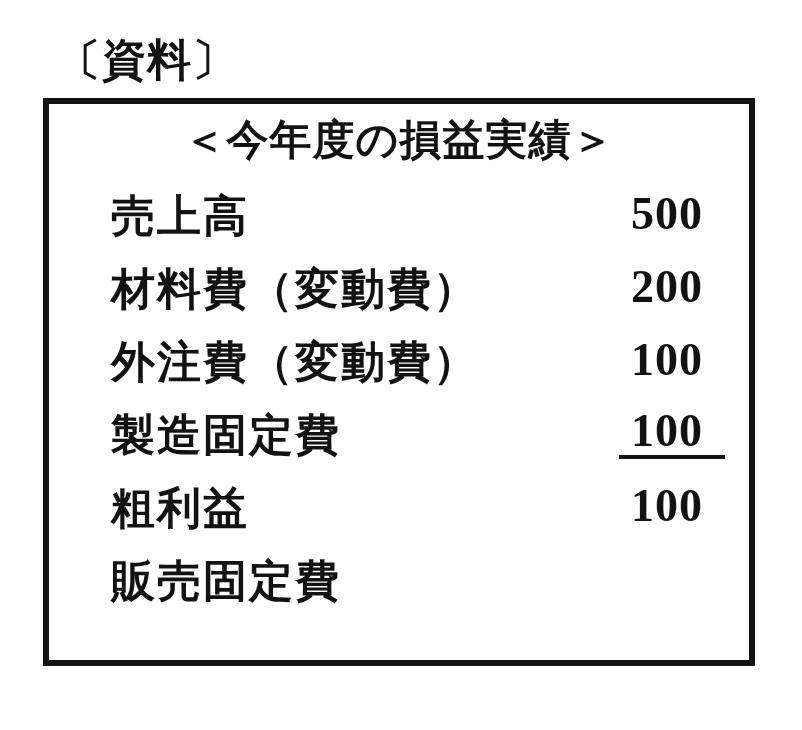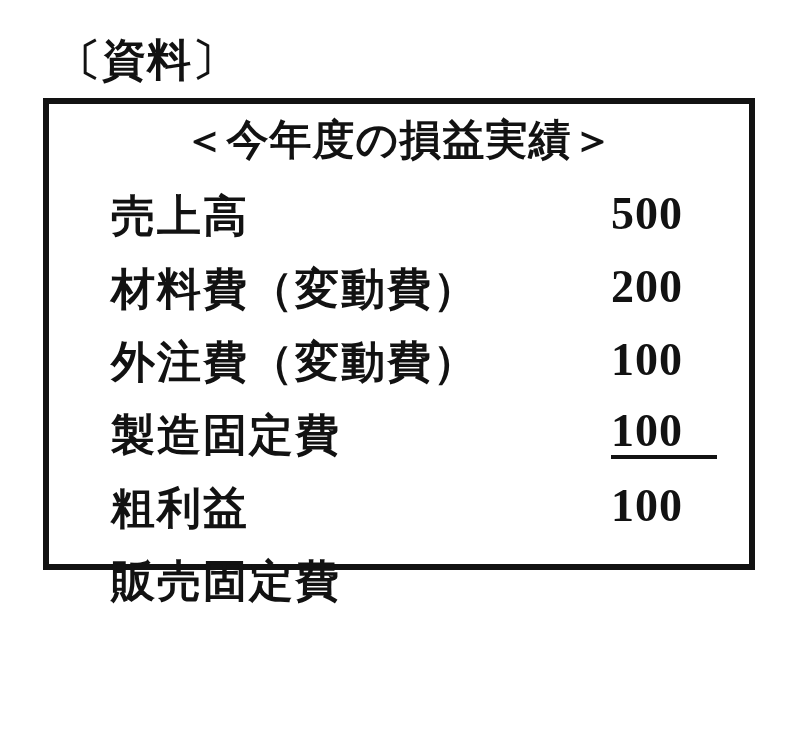--- a/index.html
+++ b/index.html
@@ -37,52 +37,52 @@
     letter-spacing: 1px;
   }
   .unit-label {
     letter-spacing: 2px;
   }
   .box {
     position: absolute;
     left: 43px;
     top: 98px;
     width: 712px;
-    height: 472px;
+    height: 568px;
     border: 6px solid #121212;
     box-sizing: border-box;
     background: #ffffff;
   }
   .box-title {
     margin-top: 10px;
     text-align: center;
     font-size: 42px;
     line-height: 52px;
     letter-spacing: 1px;
   }
   .rows {
     margin-top: 14px;
   }
   .row {
     height: 73px;
     display: flex;
     justify-content: space-between;
     align-items: center;
     padding-left: 62px;
-    padding-right: 32px;
+    padding-right: 24px;
   }
   .row-label {
     font-size: 44px;
     letter-spacing: 2px;
     white-space: nowrap;
   }
   .row-value {
     width: 106px;
     box-sizing: border-box;
-    text-align: left;
+    text-align: right;
     padding-right: 22px;
     font-size: 46px;
     line-height: 38px;
     padding-bottom: 5px;
     letter-spacing: 1px;
   }
   .u-single {
     border-bottom: 4px solid #121212;
   }
   .u-double {

